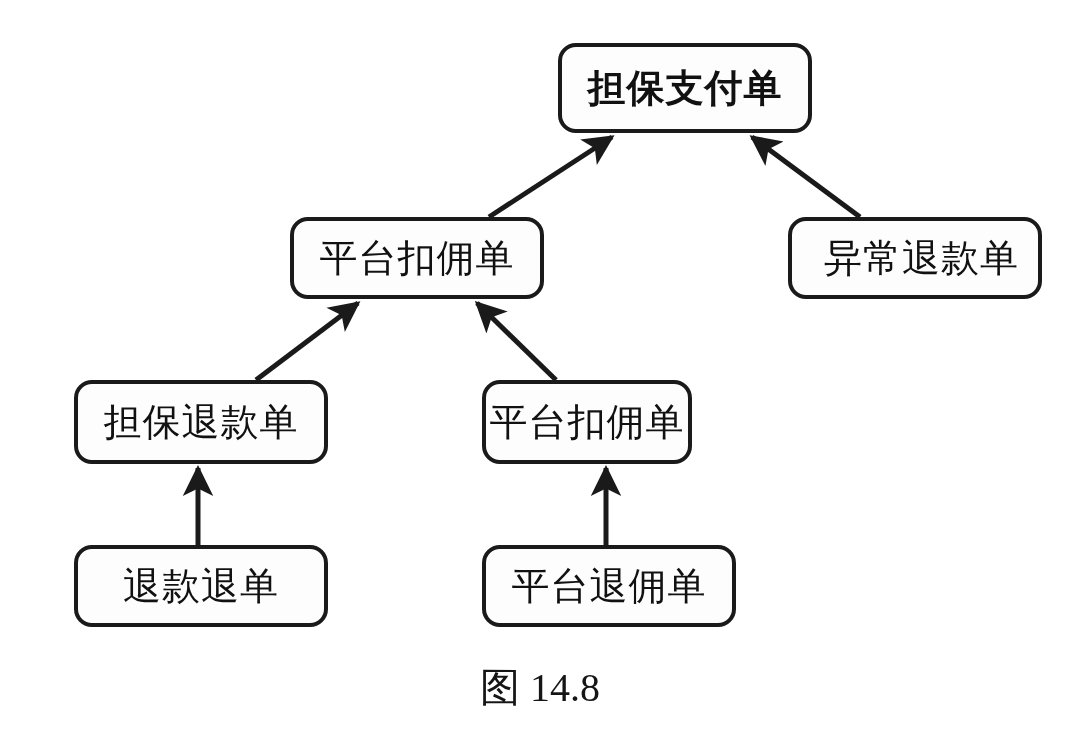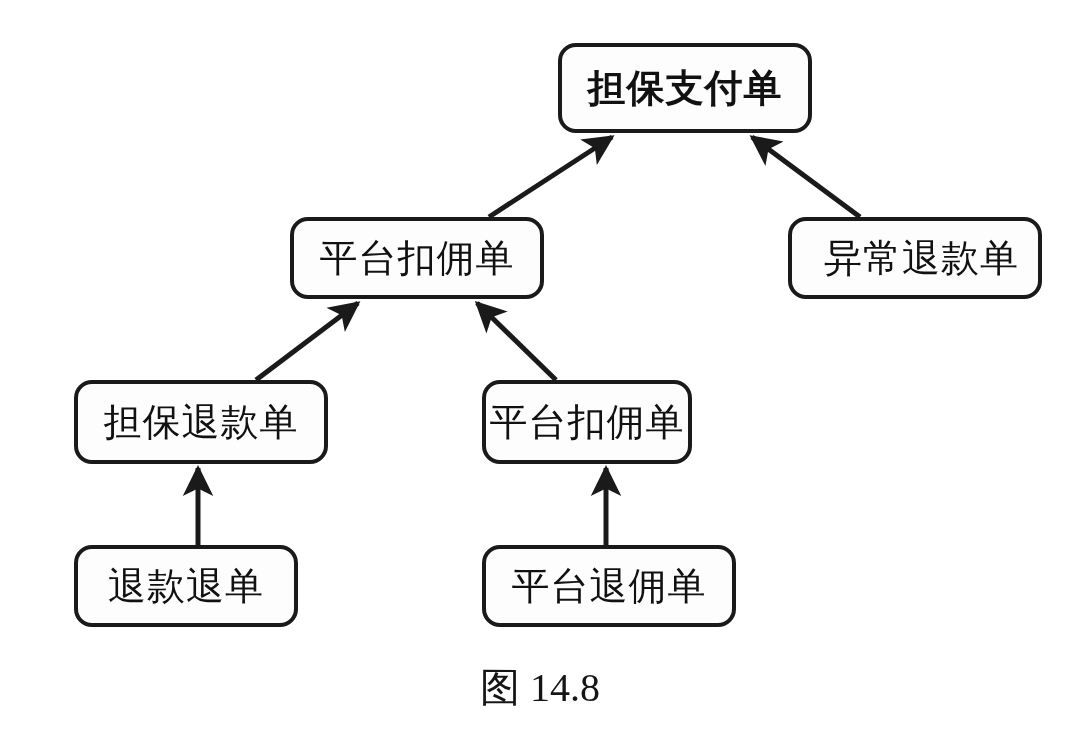--- a/index.html
+++ b/index.html
@@ -100,21 +100,21 @@
   </div>
 
   <div class="node-box" style="left:74px; top:380px; width:254px; height:84px;justify-content:center;">
     <span class="node-label">担保退款单</span>
   </div>
 
   <div class="node-box" style="left:482px; top:380px; width:210px; height:84px;">
     <span class="node-label">平台扣佣单</span>
   </div>
 
-  <div class="node-box" style="left:74px; top:545px; width:224px; height:82px;">
+  <div class="node-box" style="left:74px; top:545px; width:254px; height:82px;">
     <span class="node-label">退款退单</span>
   </div>
 
   <div class="node-box" style="left:482px; top:545px; width:254px; height:82px;">
     <span class="node-label">平台退佣单</span>
   </div>
 
   <div id="figure-caption">图 14.8</div>
 
 </div>

